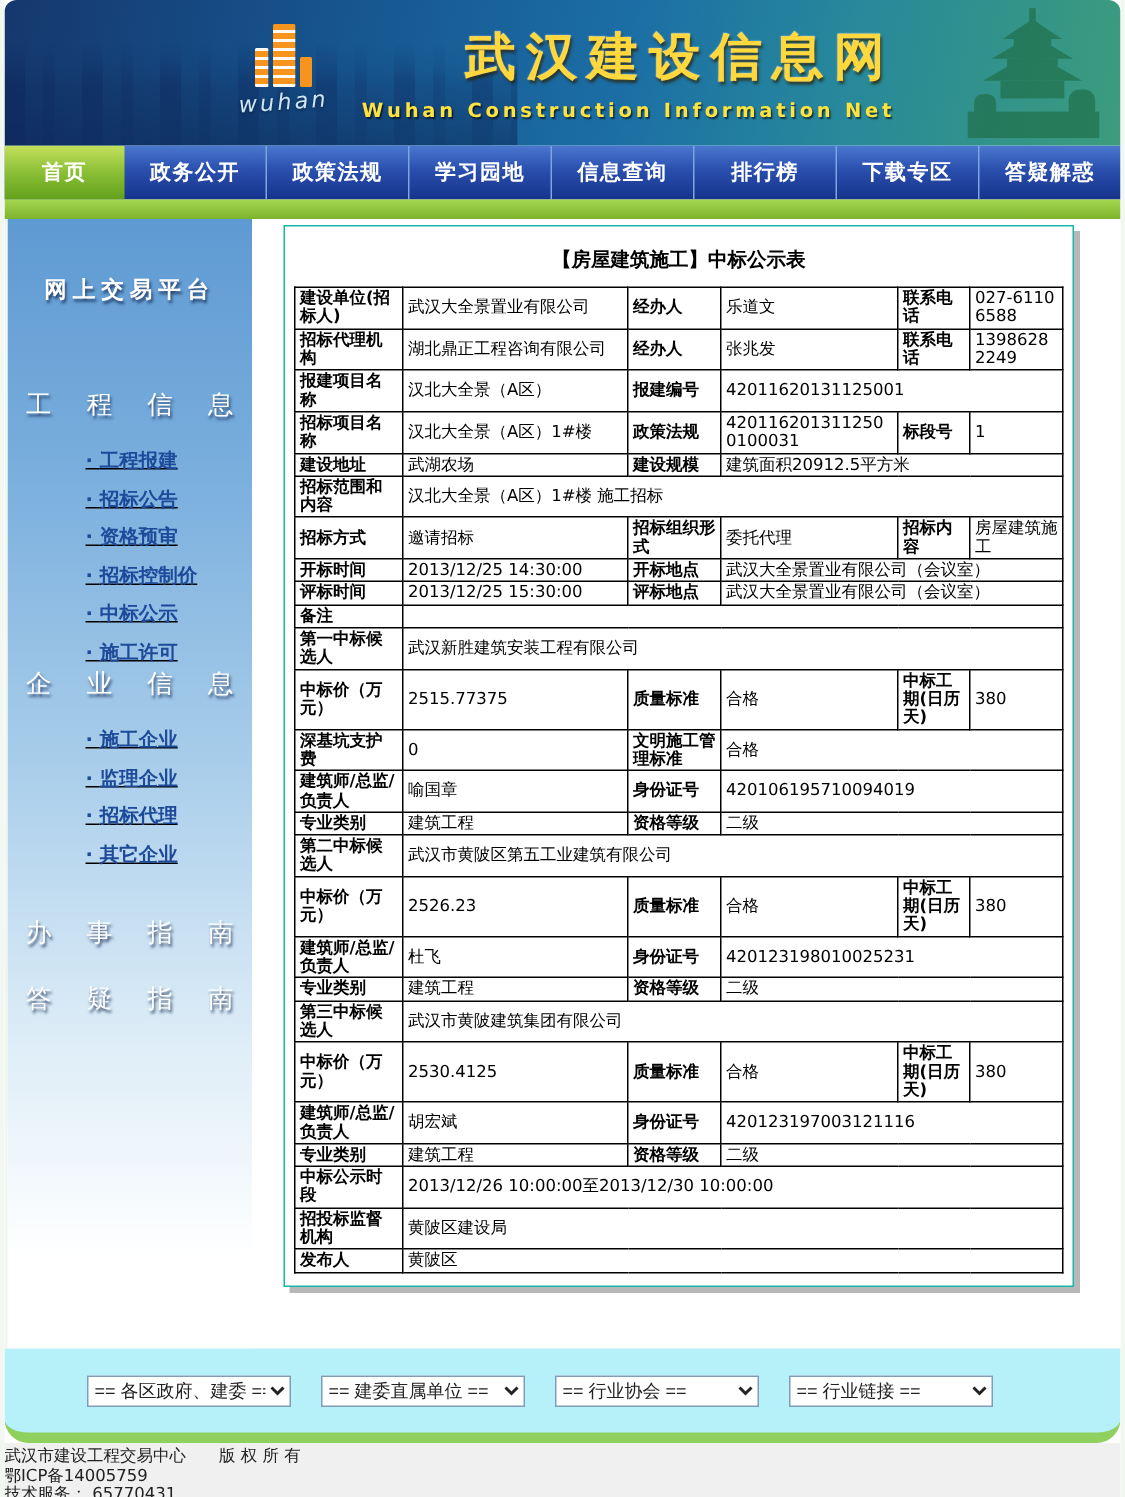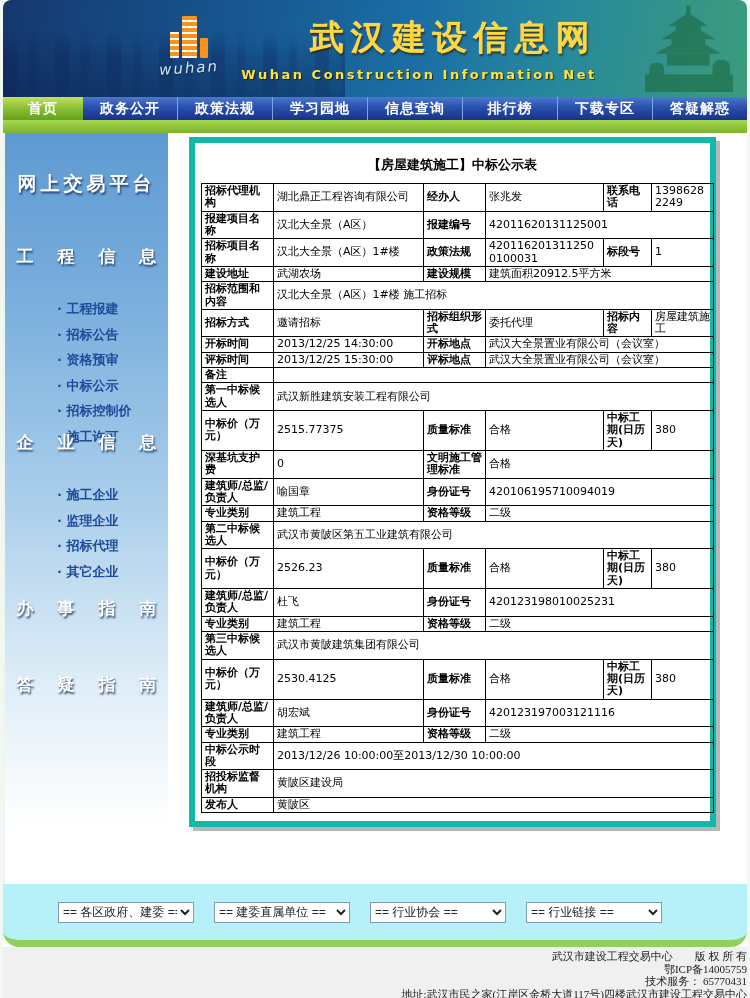--- a/index.html
+++ b/index.html
@@ -28,60 +28,60 @@
   .tower.t3 { width:8px; height:20px; background-image:none; }
   .logo-script { font-style:italic; color:#cfe6f7; font-size:15px; letter-spacing:2px; margin-top:1px;
                  text-shadow:0 1px 2px rgba(0,0,0,.4); transform:rotate(-4deg); }
   .titles { position:relative; z-index:2; text-align:right; }
   .site-title { font-size:34px; font-weight:bold; color:#ffd83d; letter-spacing:7px;
                 text-shadow:1px 2px 2px rgba(40,30,0,.75), 0 0 1px #fff; }
   .site-sub { font-size:13px; font-weight:bold; color:#ffe23d; letter-spacing:2.5px; margin-top:6px;
               text-shadow:1px 1px 1px rgba(0,0,0,.6); }
 
   
-  .nav { height:23px; flex:none; display:flex; background:linear-gradient(180deg,#4a78cf 0%,#2a4fae 45%,#16338a 100%); }
+  .nav { height:36px; flex:none; display:flex; background:linear-gradient(180deg,#4a78cf 0%,#2a4fae 45%,#16338a 100%); }
   .nav-tab { flex:1; display:flex; align-items:center; justify-content:center; cursor:pointer;
              color:#fff; font-size:14px; font-weight:bold; border-right:1px solid #7fa4e0; letter-spacing:1px; }
   .nav-tab:last-child { border-right:none; }
   .nav-tab.active { flex:none; width:80px; background:linear-gradient(180deg,#c4e05c 0%,#8abf35 50%,#63a11c 100%); border-right:none; }
   .green-strip { height:13px; flex:none; background:linear-gradient(180deg,#a5d84f,#7db32c); }
 
   
   .main-body { flex:1; display:flex; background:#fff; overflow:hidden; }
   .sidebar { position:relative; width:165px; flex:none;
     background:linear-gradient(180deg,#5e9ad2 0%,#79aedd 22%,#a8cdea 48%,#dcecf7 72%,#ffffff 92%);
     border-left:2px solid #eef6ee; }
   .sb-platform { position:absolute; top:38px; left:0; width:100%; text-align:center;
-    color:#fff; font-size:19px; font-weight:bold; letter-spacing:4px; text-shadow:1px 2px 2px rgba(20,40,80,.8); }
+    color:#fff; font-size:15px; font-weight:bold; letter-spacing:4px; text-shadow:1px 2px 2px rgba(20,40,80,.8); }
   .sb-group { position:absolute; left:0; width:100%; }
-  .sb-title { text-align:center; color:#fff; font-size:17px; font-weight:bold; letter-spacing:9px;
+  .sb-title { text-align:center; color:#fff; font-size:17px; font-weight:normal; letter-spacing:9px;
               text-indent:9px; text-shadow:1px 2px 2px rgba(20,40,80,.8); cursor:pointer; }
-  .sb-items { list-style:none; margin-top:28px; }
+  .sb-items { list-style:none; margin-top:14px;text-decoration:underline; }
   .sb-items li { line-height:25.5px; padding-left:52px; font-size:13px; font-weight:bold; color:#1e4a9a; cursor:pointer; }
   .sb-items li::before { content:"· "; }
 
   .content { flex:1; padding:4px 0 0 21px; }
-  .panel { width:527px; background:#fff; border:6px solid #14b8a6; box-shadow:4px 4px 0 #b8b8b8; padding:0 6px 8px 6px; }
+  .panel { width:527px; background:#fff; border:1px solid #14b8a6; box-shadow:4px 4px 0 #b8b8b8; padding:0 6px 8px 6px; }
   .panel-title { text-align:center; font-size:13px; font-weight:bold; color:#000; margin:13px 0 9px 0; }
   table.doc { border-collapse:collapse; width:512px; margin:0 auto; table-layout:fixed; }
   table.doc td { border:1px solid #000; font-size:11px; line-height:1.12; padding:1px 3px; color:#000;
                  word-break:break-all; vertical-align:middle; }
   table.doc td.lbl { font-weight:bold; }
   table.doc td.vb { vertical-align:bottom; }
   table.doc td:empty::after { content:"\00a0"; }
 
   
   .links-band { flex:none; height:63px; background:#b6f1f9; border-radius:0 0 16px 16px;
                 border-bottom:7px solid #8fd05e; display:flex; align-items:center; }
   .links-band select { width:136px; height:21px; font-size:12px; color:#222; background:#fff;
                        border:1px solid #7f9db9; margin-left:20px; }
   .links-band select:first-of-type { margin-left:55px; }
 
   
-  .footer { flex:none; height:51px; background:#f0f0f0; text-align:right; padding-top:3px;font-family:Liberation Serif, serif; }
+  .footer { flex:none; height:36px; background:#f0f0f0; text-align:left; padding-top:3px; }
   .footer div { font-size:11px; color:#222; line-height:12.5px; }
 </style>
 </head>
 <body>
 
 <div class="page">
 
   <div class="header">
     <svg class="pagoda" width="88" height="88" viewBox="0 0 60 60">
       <g fill="#1e6b45" opacity="0.75">
@@ -126,56 +126,64 @@
   <div class="main-body">
     <div class="sidebar">
       <div class="sb-platform">网上交易平台</div>
 
     <div class="sb-group" style="top: 112px;">
           <div class="sb-title">工 程 信 息</div>
           <ul class="sb-items">
             <li>工程报建</li>
             <li>招标公告</li>
             <li>资格预审</li>
+            <li>招标控制价</li>
             <li>中标公示</li>
-            <li>招标控制价</li>
             <li>施工许可</li>
           </ul>
         </div>
         <div class="sb-group" style="top: 298px;">
           <div class="sb-title">企 业 信 息</div>
           <ul class="sb-items">
             <li>施工企业</li>
             <li>监理企业</li>
             <li>招标代理</li>
             <li>其它企业</li>
           </ul>
         </div>
         <div class="sb-group" style="top: 464px;">
           <div class="sb-title">办 事 指 南</div>
         </div>
-        <div class="sb-group" style="top: 540px;">
+        <div class="sb-group" style="top: 508px;">
           <div class="sb-title">答 疑 指 南</div>
         </div>
       </div>
 
     <div class="content">
       <div class="panel">
         <div class="panel-title">【房屋建筑施工】中标公示表</div>
         <table class="doc">
           <colgroup>
               <col style="width: 72px;">
               <col style="width: 150px;">
               <col style="width: 62px;">
               <col style="width: 118px;">
               <col style="width: 48px;">
               <col style="width: 62px;">
             </colgroup>
           <tbody>
               <tr>
+                <td class="lbl">建设单位(招标人)</td>
+                <td class="val">武汉大全景置业有限公司</td>
+                <td class="lbl">经办人</td>
+                <td class="val">乐道文</td>
+                <td class="lbl">联系电话</td>
+                <td class="val">027-61106588</td>
+              </tr>
+              <tr>
                 <td class="lbl">招标代理机构</td>
                 <td class="val">湖北鼎正工程咨询有限公司</td>
                 <td class="lbl">经办人</td>
                 <td class="val">张兆发</td>
                 <td class="lbl">联系电话</td>
                 <td class="val vb">13986282249</td>
               </tr>
               <tr>
                 <td class="lbl">报建项目名称</td>
                 <td class="val">汉北大全景（A区）</td>

